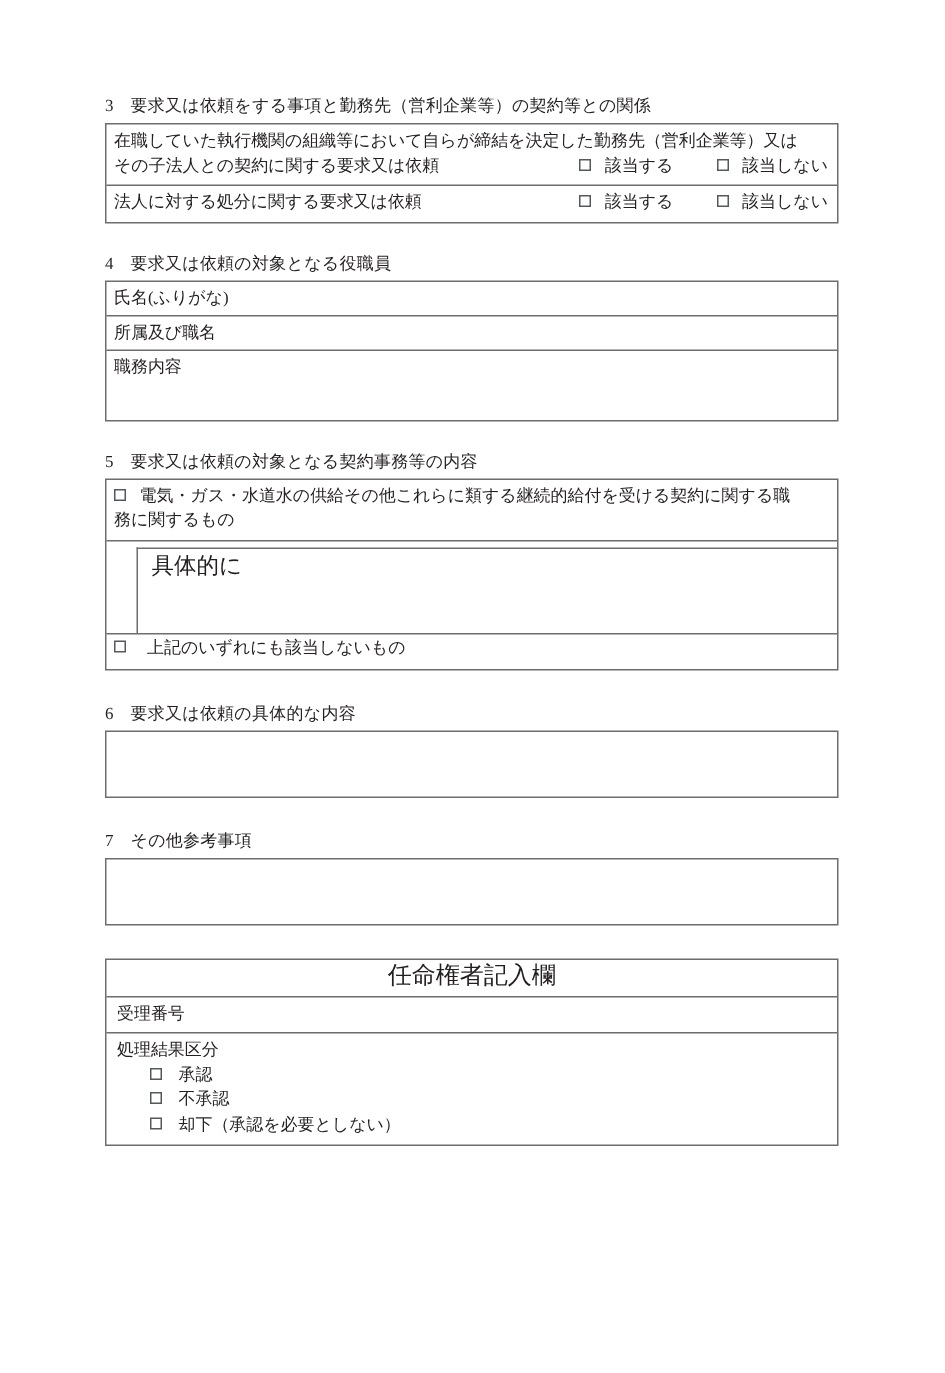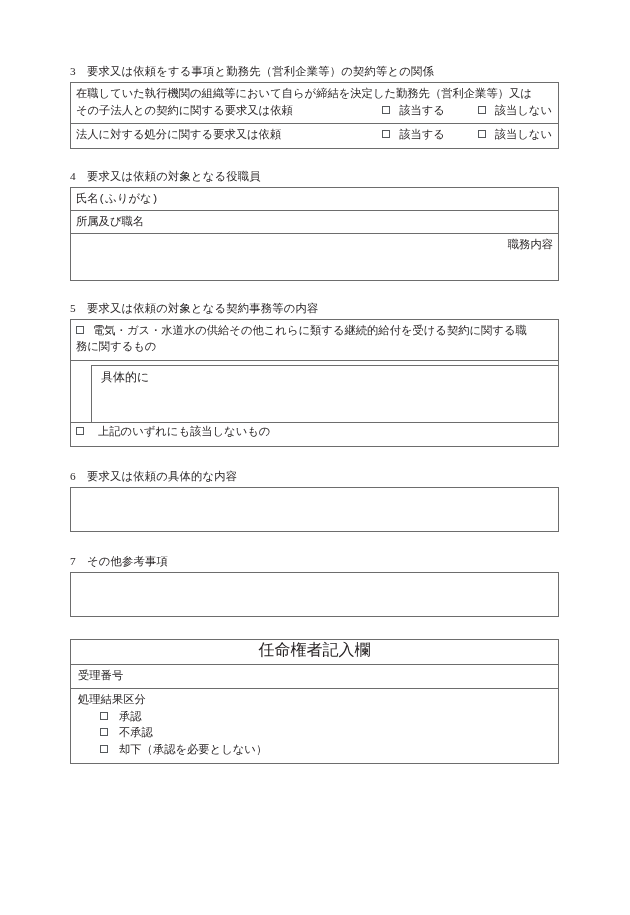--- a/index.html
+++ b/index.html
@@ -44,21 +44,20 @@
   }
   .gap-md { height: 20px; }
   .gap-lg { height: 22px; }
 
   
   .tbl {
     width: 489px;
     border: 1px solid #6d6d6d;
     border-collapse: collapse;
     box-sizing: border-box;
-    font-family: Liberation Mono, monospace;
   }
   .tbl .row {
     border-bottom: 1px solid #6d6d6d;
     box-sizing: border-box;
   }
   .tbl .row:last-child {
     border-bottom: none;
   }
   .cell {
     padding: 3px 5px 4px 5px;
@@ -90,35 +89,35 @@
     border: 1px solid #55595c;
     vertical-align: 0px;
     margin-right: 9px;
     box-sizing: border-box;
     background: #fff;
   }
 
   
   .h-name  { height: 23px; }
   .h-dept  { height: 23px; }
-  .h-duty  { height: 46px; text-align: right; }
+  .h-duty  { height: 46px; }
 
   
   .s5-line2 { line-height: 16.5px; }
   .nested-wrap {
     padding: 0;
   }
   .nested-box {
     margin: 4px 0 0 20px;
     border-left: 1px solid #6d6d6d;
     border-top: 1px solid #6d6d6d;
     height: 57px;
     box-sizing: border-box;
     padding: 4px 5px 0 9px;
-    font-size: 12px;
+    font-size: 15px;
     line-height: 16.5px;
   }
 
   
   .ansbox {
     width: 489px;
     border: 1px solid #6d6d6d;
     box-sizing: border-box;
   }
   .h-s6 { height: 45px; }

